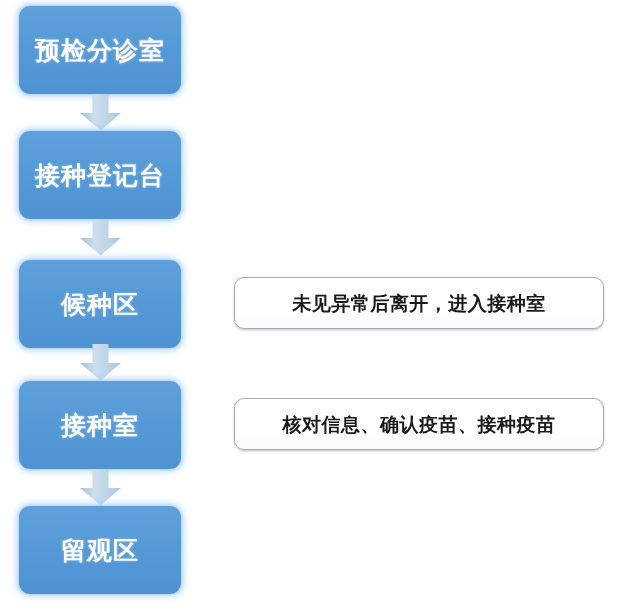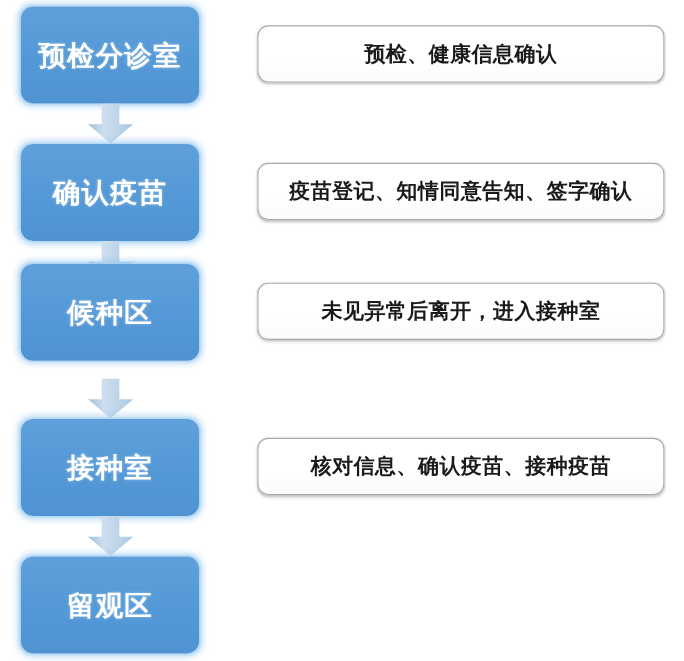--- a/index.html
+++ b/index.html
@@ -97,63 +97,57 @@
 </style>
 </head>
 <body>
 
 <div id="flowchart">
 
   <div class="flow-row" style="top:6px;">
     <div class="stage-box">
       <span class="stage-label">预检分诊室</span>
     </div>
-    <div class="desc-box">
-      <span class="desc-label">预检、健康信息确认</span>
-    </div>
   </div>
 
   <div class="flow-arrow" style="top:94px;">
     <svg viewBox="0 0 43 37" xmlns="http://www.w3.org/2000/svg">
       <defs>
         <linearGradient id="arrowGrad1" x1="0" y1="0" x2="1" y2="0">
           <stop offset="0%" stop-color="#9fc0dc"></stop>
           <stop offset="35%" stop-color="#cddeee"></stop>
           <stop offset="70%" stop-color="#bcd3e8"></stop>
           <stop offset="100%" stop-color="#a8c6e0"></stop>
         </linearGradient>
       </defs>
       <path d="M13.5 0 H29.5 V19 H42 L21.5 36.5 L1 19 H13.5 Z" fill="url(#arrowGrad1)"></path>
     </svg>
   </div>
 
   <div class="flow-row" style="top:131px;">
     <div class="stage-box">
-      <span class="stage-label">确认疫苗</span>
-    </div>
-    <div class="desc-box">
-      <span class="desc-label">疫苗登记、知情同意告知、签字确认</span>
+      <span class="stage-label">接种登记台</span>
     </div>
   </div>
 
   <div class="flow-arrow" style="top:219px;">
     <svg viewBox="0 0 43 37" xmlns="http://www.w3.org/2000/svg">
       <defs>
         <linearGradient id="arrowGrad2" x1="0" y1="0" x2="1" y2="0">
           <stop offset="0%" stop-color="#9fc0dc"></stop>
           <stop offset="35%" stop-color="#cddeee"></stop>
           <stop offset="70%" stop-color="#bcd3e8"></stop>
           <stop offset="100%" stop-color="#a8c6e0"></stop>
         </linearGradient>
       </defs>
       <path d="M13.5 0 H29.5 V19 H42 L21.5 36.5 L1 19 H13.5 Z" fill="url(#arrowGrad2)"></path>
     </svg>
   </div>
 
-  <div class="flow-row" style="top:240px;">
+  <div class="flow-row" style="top:260px;">
     <div class="stage-box">
       <span class="stage-label">候种区</span>
     </div>
     <div class="desc-box">
       <span class="desc-label">未见异常后离开，进入接种室</span>
     </div>
   </div>
 
   <div class="flow-arrow" style="top:344px;">
     <svg viewBox="0 0 43 37" xmlns="http://www.w3.org/2000/svg">

